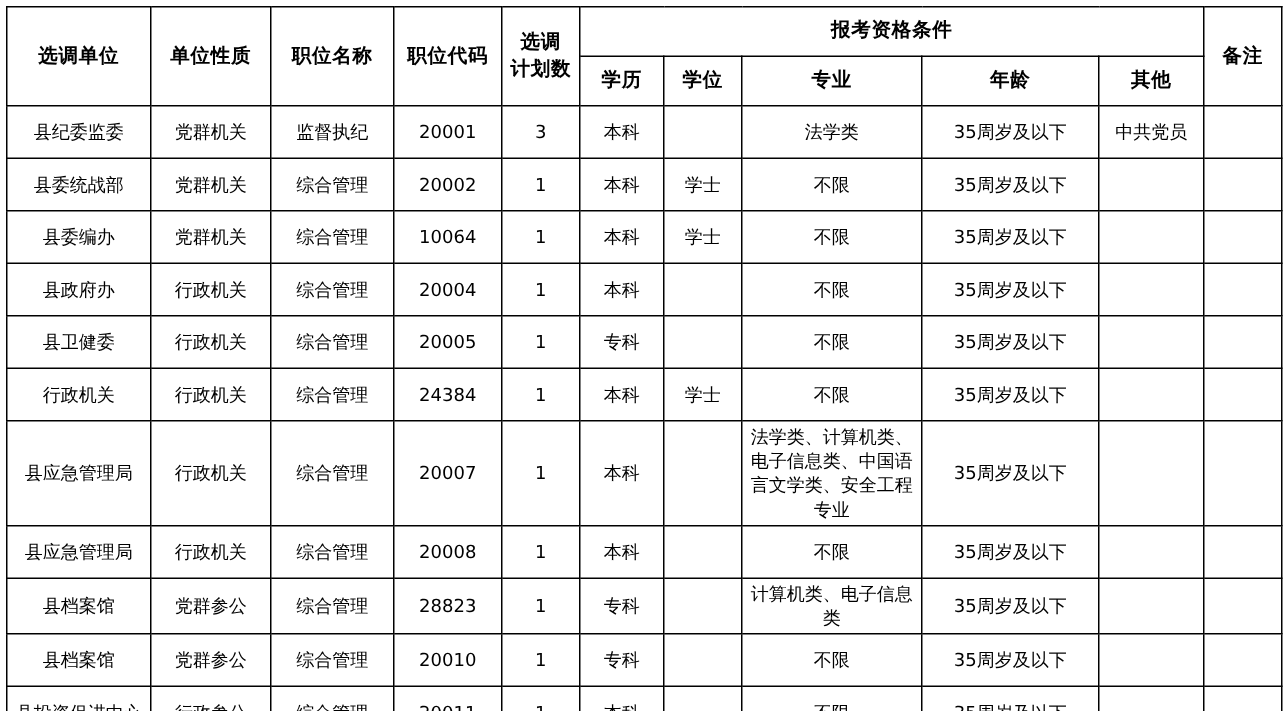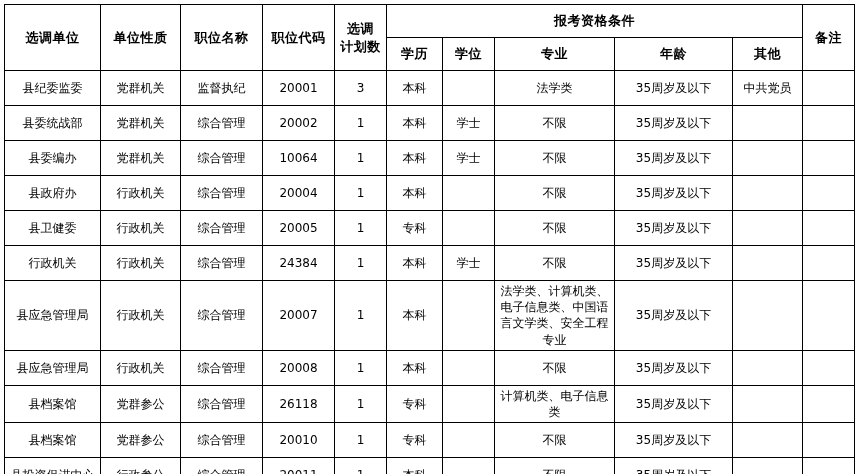--- a/index.html
+++ b/index.html
@@ -212,21 +212,21 @@
           <td class="wrap-cell"></td>
           <td class="wrap-cell">不限</td>
           <td class="wrap-cell">35周岁及以下</td>
           <td class="wrap-cell"></td>
           <td class="wrap-cell"></td>
         </tr>
         <tr>
           <td class="wrap-cell">县档案馆</td>
           <td class="wrap-cell">党群参公</td>
           <td class="wrap-cell">综合管理</td>
-          <td class="wrap-cell">26118</td>
+          <td class="wrap-cell">28823</td>
           <td class="wrap-cell">1</td>
           <td class="wrap-cell">专科</td>
           <td class="wrap-cell"></td>
           <td class="wrap-cell">计算机类、电子信息类</td>
           <td class="wrap-cell">35周岁及以下</td>
           <td class="wrap-cell"></td>
           <td class="wrap-cell"></td>
         </tr>
         <tr>
           <td class="wrap-cell">县档案馆</td>

